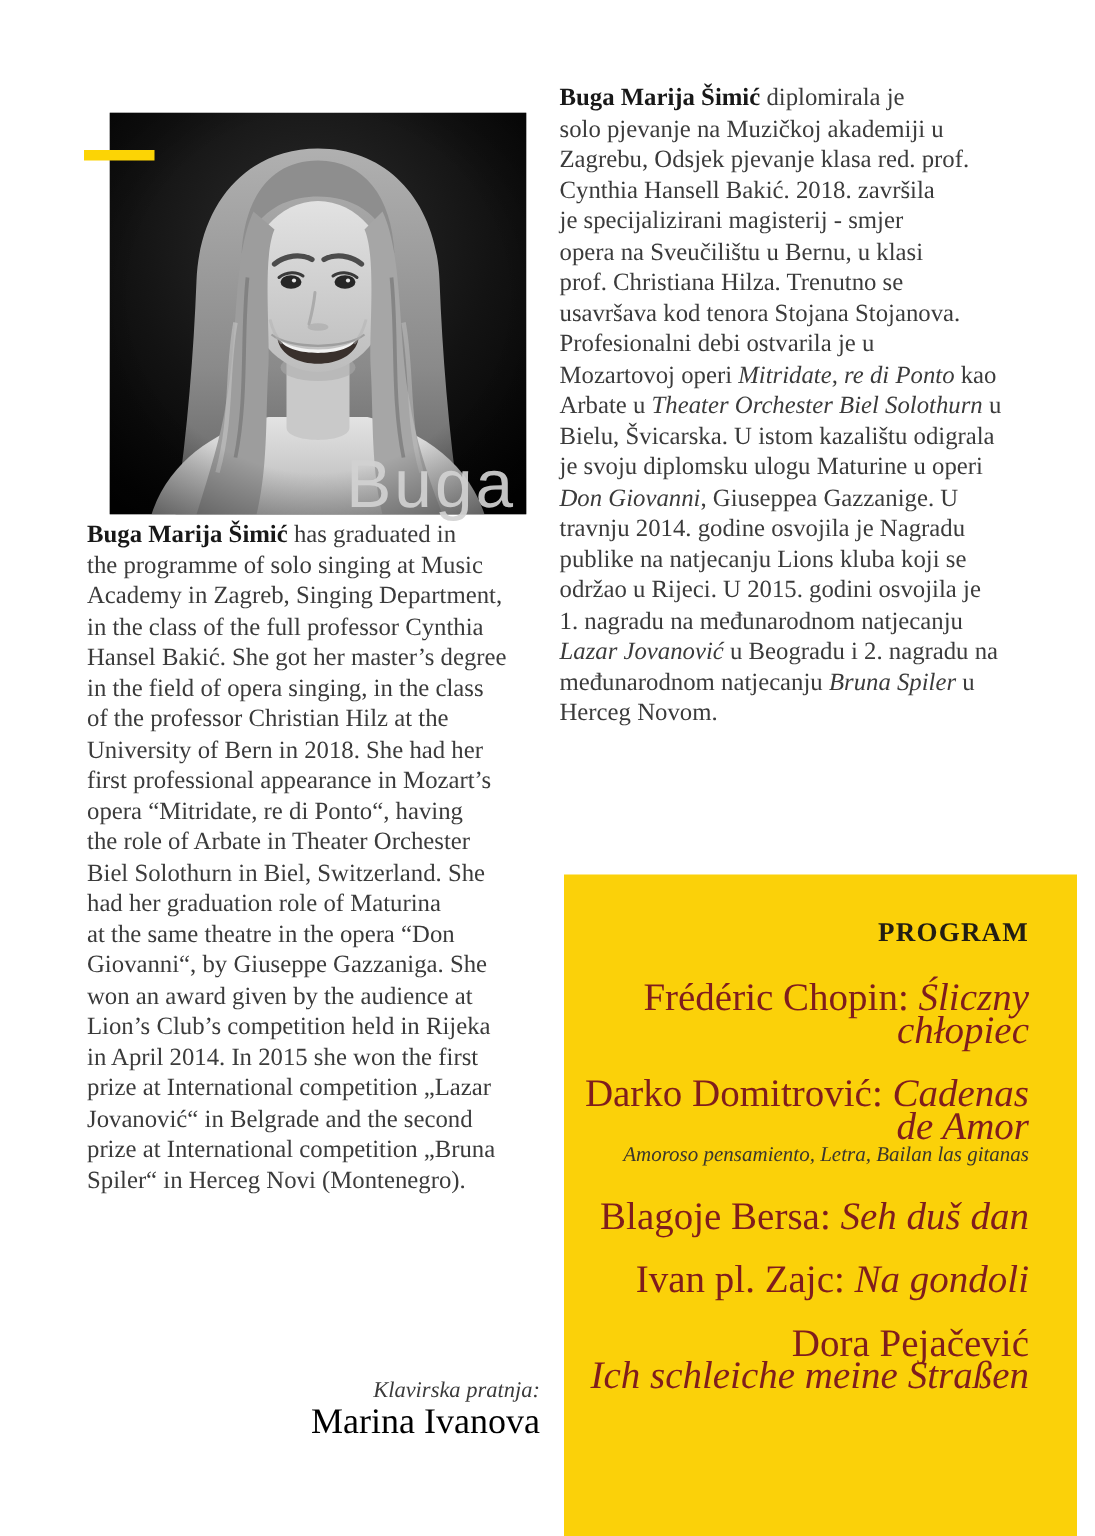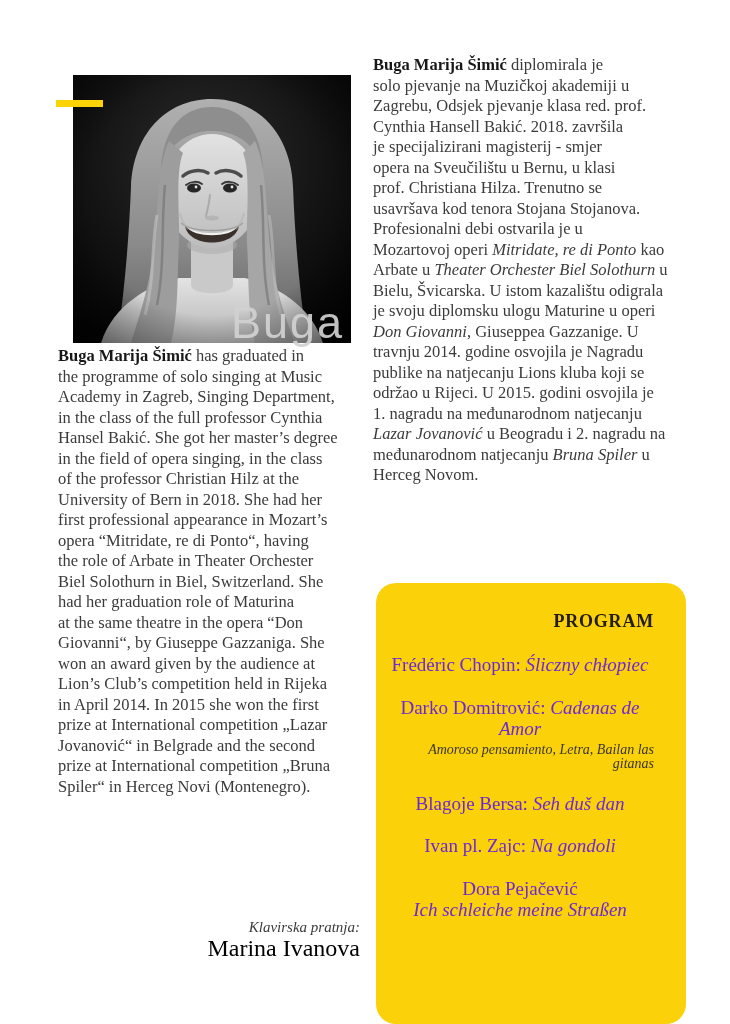--- a/index.html
+++ b/index.html
@@ -21,29 +21,29 @@
   .bio b{color:#181818;}
   .bio i{color:#3b3b3b;}
   .bio-hr{left:373px;top:55px;width:346px;}
   .bio-en{left:58px;top:346px;width:312px;}
   
   .accomp{position:absolute;left:58px;top:918px;width:302px;text-align:right;color:#3b3b3b;}
   .accomp-label{font-style:italic;font-size:15px;line-height:18px;}
   .accomp-name{font-size:24px;line-height:24px;color:#000000;}
   
   .program-box{
-    position:absolute;left:376px;top:583px;width:310px;height:441px;
-    box-sizing:border-box;padding:28px 32px 0 10px;text-align:right;border-radius:20px;
+    position:absolute;left:376px;top:583px;width:342px;height:441px;
+    box-sizing:border-box;padding:28px 32px 0 10px;text-align:right;
   }
   .prog-heading{
     font-size:18px;font-weight:bold;letter-spacing:.8px;color:#221d13;
     line-height:20px;margin-bottom:23px;
   }
   .prog-item{margin-bottom:21px;}
-  .prog-title{font-size:19px;line-height:21.5px;color:#6d28d9;text-align:center;}
+  .prog-title{font-size:26px;line-height:21.5px;color:#7f1d1d;}
   .prog-sub{font-size:14px;line-height:14.5px;margin-top:3px;color:#3b362c;}
 </style>
 </head>
 <body>
 
 <div class="page">
 
   <div class="photo">
     <svg viewBox="0 0 278 268" preserveAspectRatio="none">
       <defs>

